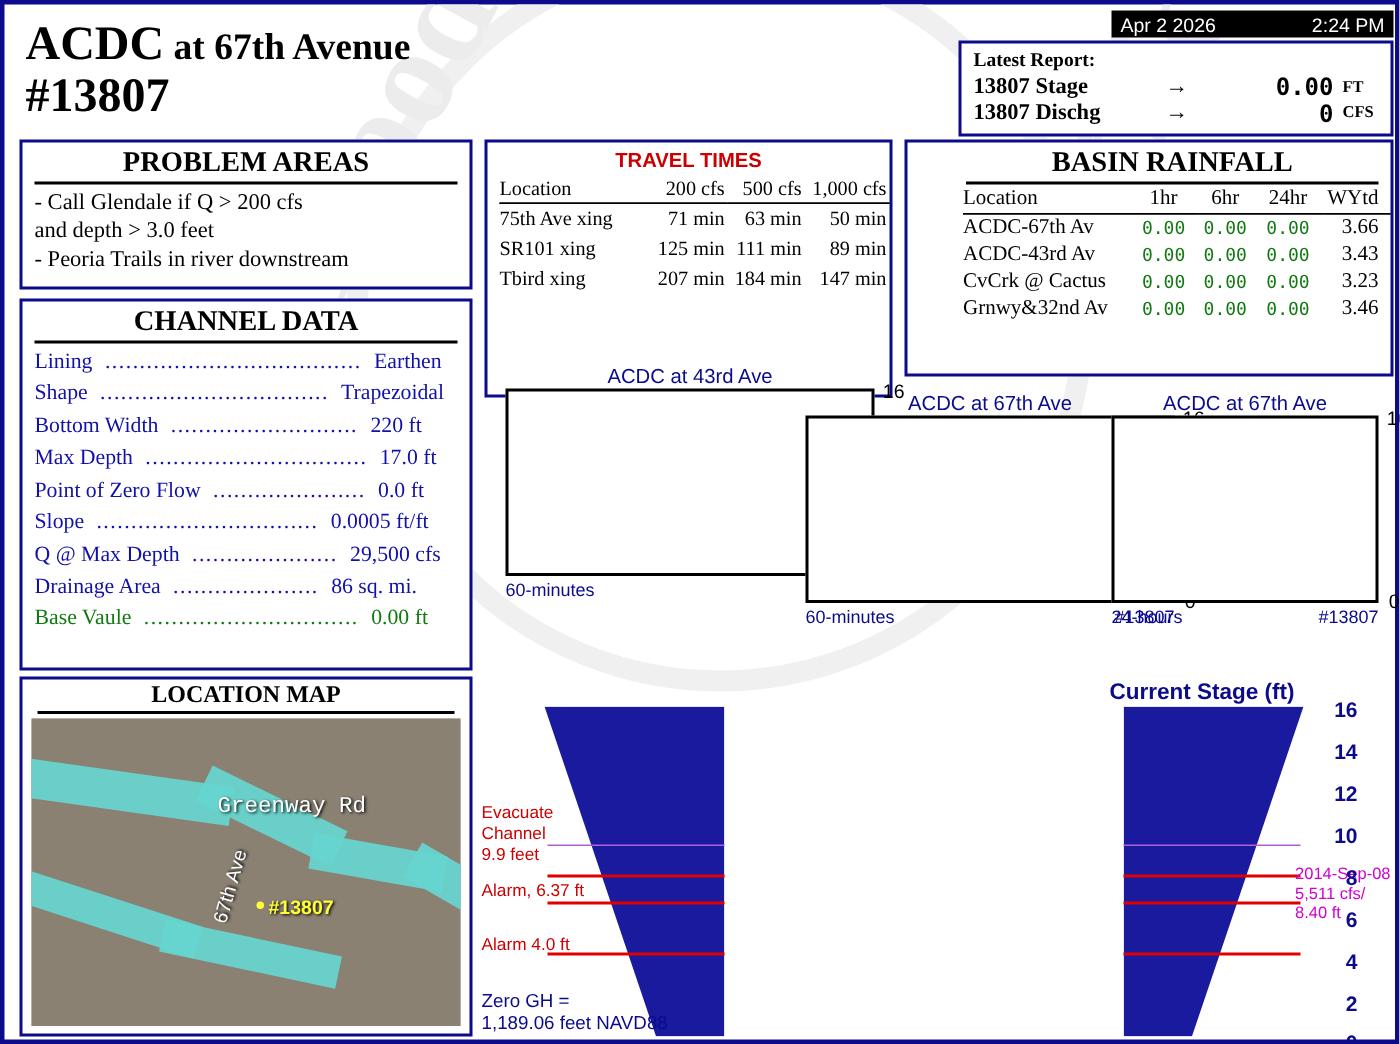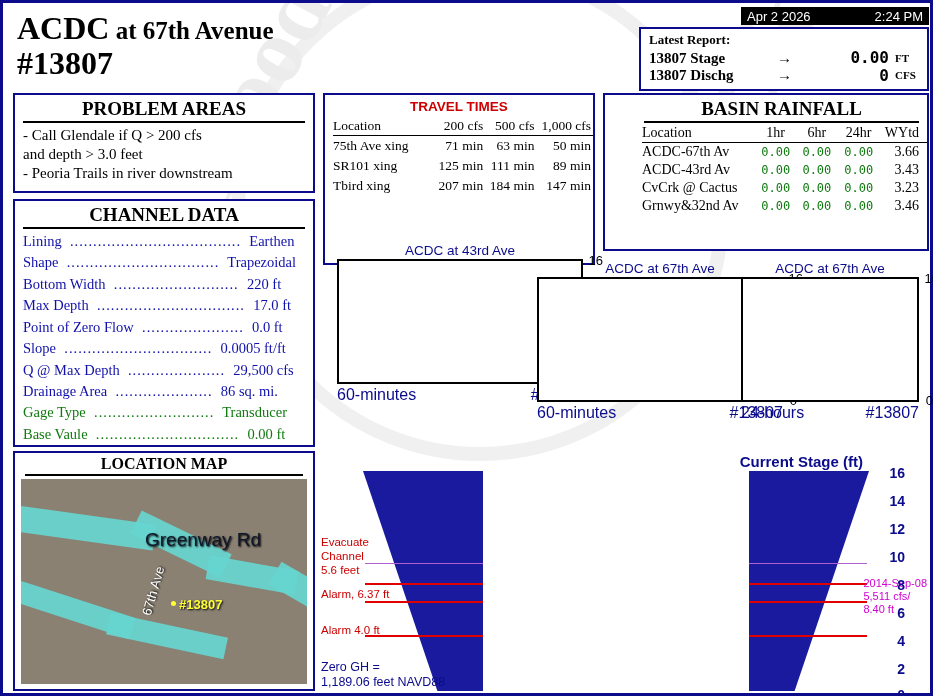--- a/index.html
+++ b/index.html
@@ -135,21 +135,21 @@
   }
   .graph .ymax{
     position:absolute;right:-20px;top:-6px;font-size:13px;color:#000;
     font-family:"Liberation Sans", sans-serif;
   }
   .graph .ymin{
     position:absolute;right:-14px;bottom:-6px;font-size:13px;color:#000;
     font-family:"Liberation Sans", sans-serif;
   }
   .graph .gfoot{
-    display:flex;justify-content:space-between;font-size:16px;color:#0b0b8c;
+    display:flex;justify-content:space-between;font-size:12px;color:#0b0b8c;
     font-family:"Liberation Sans", sans-serif;margin-top:2px;
   }
   #g1{left:334px;top:240px;width:246px;}
   #g2{left:534px;top:258px;width:246px;}
   #g3{left:738px;top:258px;width:178px;}
   
   #locmap{left:10px;top:448px;width:302px;height:240px;}
   #locmap .lm-title{
     text-align:center;font-size:16px;font-weight:bold;
     border-bottom:2px solid #000;margin:2px 10px 3px 10px;padding-bottom:1px;
@@ -169,22 +169,22 @@
   .mapimg .riv{
     position:absolute;background:#67d6cf;opacity:.92;
   }
   .r1{left:-6px;top:36px;width:140px;height:26px;transform:rotate(8deg);}
   .r2{left:110px;top:52px;width:100px;height:26px;transform:rotate(26deg);}
   .r3{left:186px;top:84px;width:90px;height:24px;transform:rotate(10deg);}
   .r4{left:250px;top:96px;width:60px;height:26px;transform:rotate(30deg);}
   .r5{left:-6px;top:120px;width:120px;height:22px;transform:rotate(18deg);}
   .r6{left:86px;top:146px;width:120px;height:22px;transform:rotate(12deg);}
   .mapimg .lbl-green{
-    position:absolute;left:124px;top:50px;color:#0f172a;font-size:19px;
-    font-family:Liberation Sans, sans-serif;
+    position:absolute;left:124px;top:50px;color:#ffffff;font-size:15px;
+    font-family:Liberation Mono, monospace;
     text-shadow:1px 1px 2px #000;
   }
   .mapimg .lbl-site{
     position:absolute;left:158px;top:118px;color:#ffff33;font-size:13px;
     font-family:"Liberation Sans", sans-serif;font-weight:bold;
     text-shadow:1px 1px 2px #000;
   }
   .mapimg .site-dot{
     position:absolute;left:150px;top:122px;width:5px;height:5px;
     background:#ffff33;border-radius:50%;
@@ -315,25 +315,20 @@
     </div>
     <div class="cd-row">
       <span>Q @ Max Depth</span>
       <span class="dots">&nbsp;.....................&nbsp;</span>
       <span>29,500 cfs</span>
     </div>
     <div class="cd-row">
       <span>Drainage Area</span>
       <span class="dots">&nbsp;.....................&nbsp;</span>
       <span>86 sq. mi.</span>
-    </div>
-    <div class="cd-row green">
-      <span>Gage Type</span>
-      <span class="dots">&nbsp;..........................&nbsp;</span>
-      <span>Transducer</span>
     </div>
     <div class="cd-row green">
       <span>Base Vaule</span>
       <span class="dots">&nbsp;...............................&nbsp;</span>
       <span>0.00 ft</span>
     </div>
   </div>
 
   <div class="panel" id="travel">
     <div class="tt-title">TRAVEL TIMES</div>
@@ -482,21 +477,21 @@
     <div class="thresh" style="left:44px;top:182px;width:118px;"></div>
 
     <div class="thresh purple" style="right:62px;top:110px;width:118px;"></div>
     <div class="thresh" style="right:62px;top:130px;width:118px;"></div>
     <div class="thresh" style="right:62px;top:148px;width:118px;"></div>
     <div class="thresh" style="right:62px;top:182px;width:118px;"></div>
 
     <div class="thresh-lbl" style="left:0px;top:82px;width:90px;">
       <div style="white-space:pre-line">Evacuate
 Channel
-5.6 feet</div>
+9.9 feet</div>
     </div>
     <div class="thresh-lbl" style="left:0px;top:134px;">Alarm, 6.37 ft</div>
     <div class="thresh-lbl" style="left:0px;top:170px;">Alarm 4.0 ft</div>
 
     <div class="hist-lbl" style="right:2px;top:124px;text-align:left;">
       <div>2014-Sep-08</div>
       <div>5,511 cfs/</div>
       <div>8.40 ft</div>
     </div>
 

